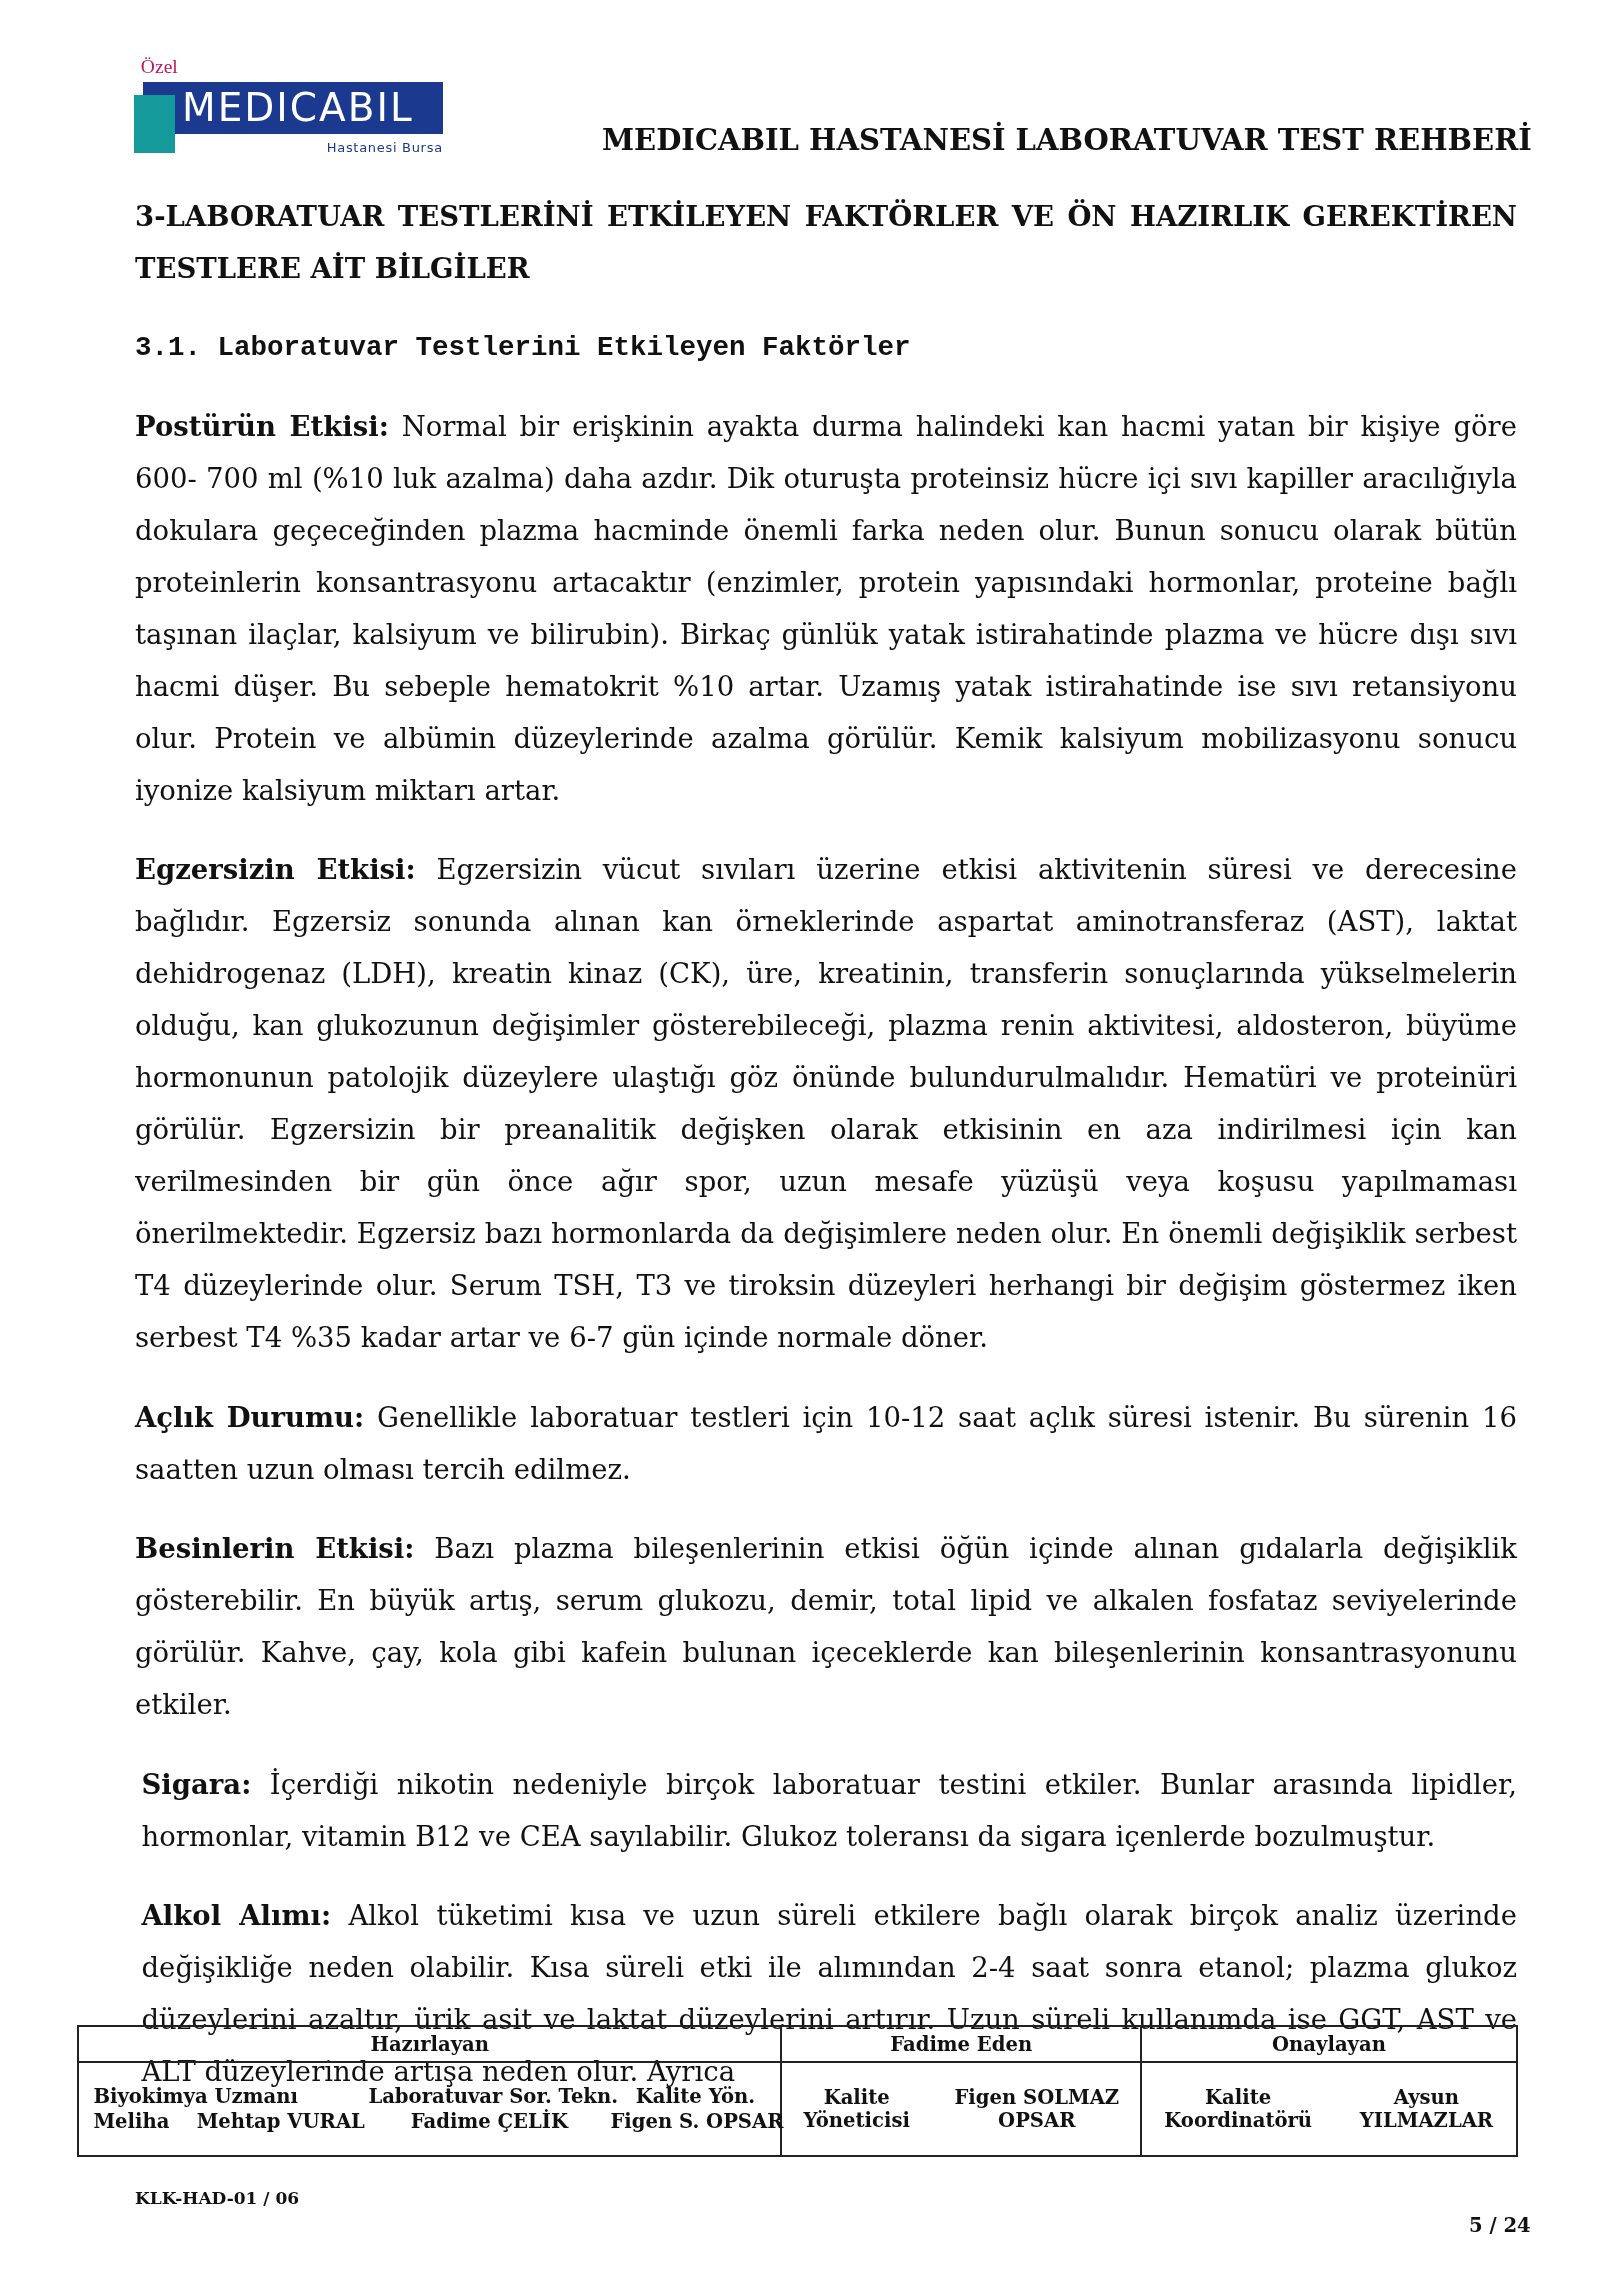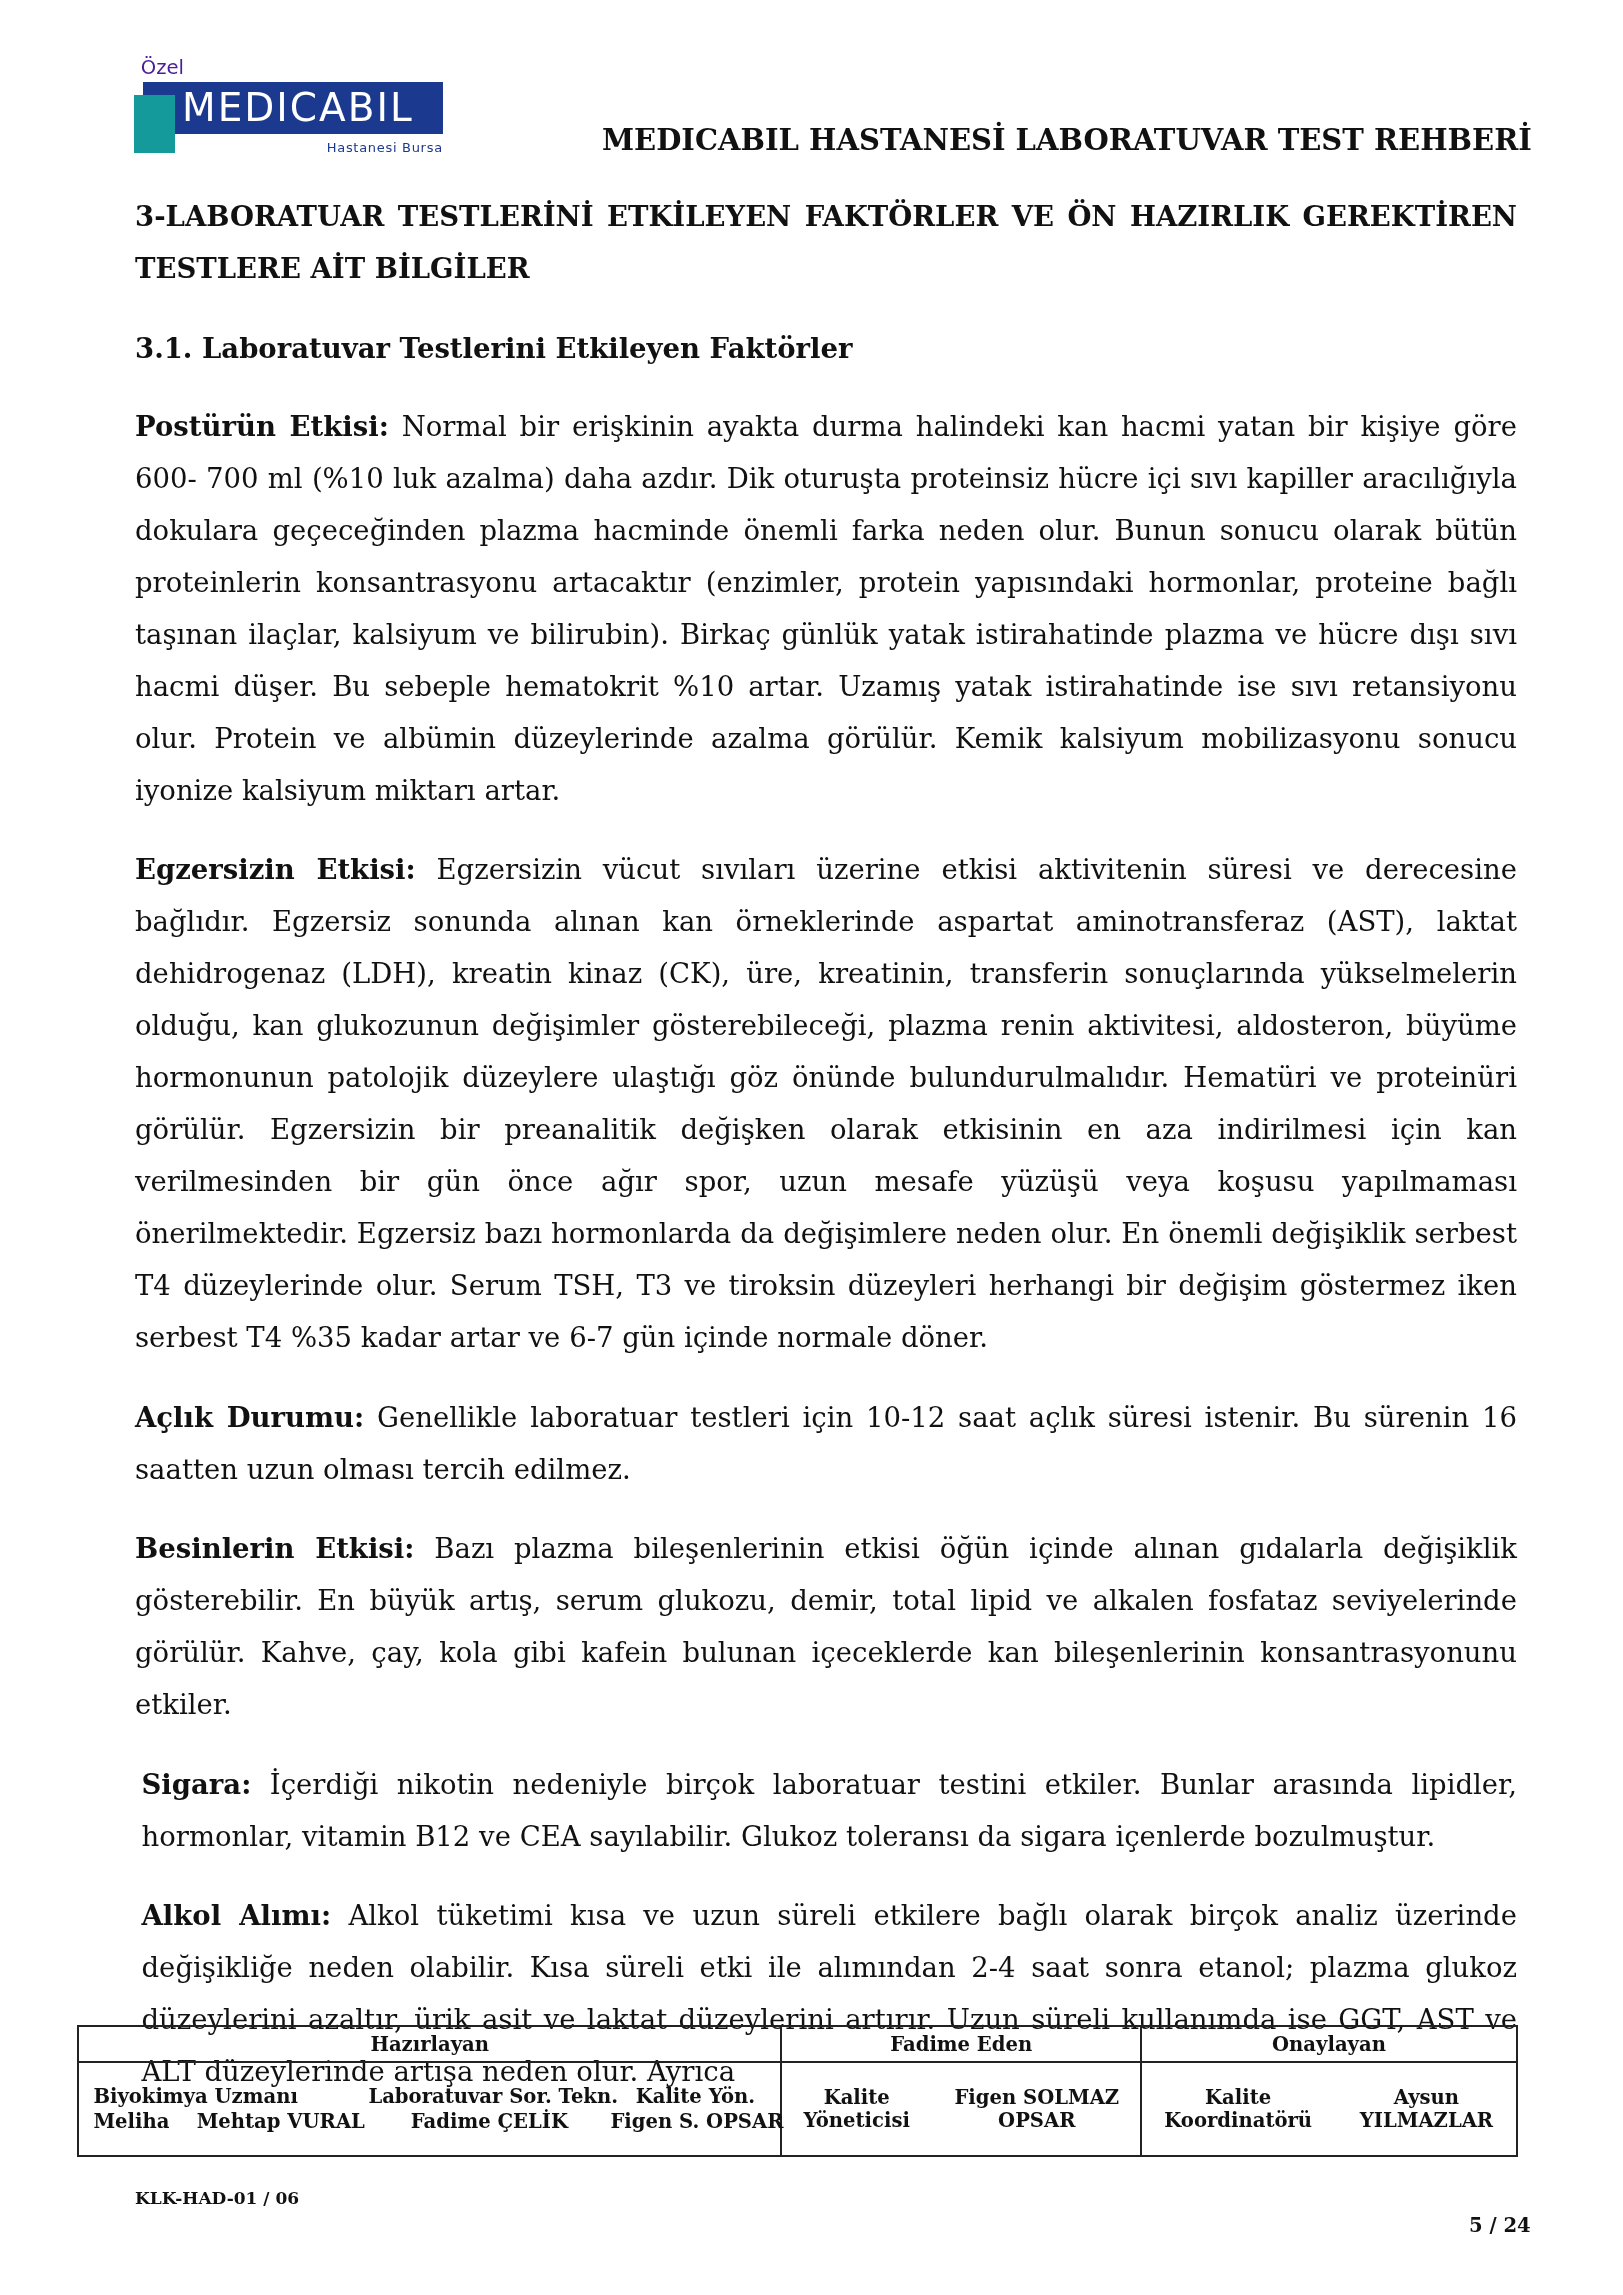--- a/index.html
+++ b/index.html
@@ -16,21 +16,21 @@
                font-size: 39px; color: #ffffff; letter-spacing: 2px; font-weight: normal; }
   .logo-sub { right: 9.2px; top: 84px; font-family: "DejaVu Sans", sans-serif; font-size: 13px; color: #1b3a8f; letter-spacing: 0.7px; }
 
   .doc-title { left: 602px; top: 123px; font-size: 29px; font-weight: bold; letter-spacing: 0px; white-space: nowrap; }
 
   
   .content { left: 135px; top: 190px; width: 1382px; }
   .content p { margin: 0; font-size: 27.5px; line-height: 52px; text-align: justify; }
   .lead { margin-bottom: 27.5px !important; }
   .h1 { font-weight: bold; margin-bottom: 27.5px !important; }
-  .h2 { font-weight: bold; margin-bottom: 26px !important; }
+  .h2 { font-weight: bold; margin-bottom: 26px !important; font-family: Liberation Mono, monospace; }
   .para { margin-bottom: 27.5px !important; }
   .para b { font-weight: bold; }
   .indent { padding-left: 6.5px; }
 
   
   .sig-table { left: 77px; top: 2025px; width: 1441px; border-collapse: collapse; font-size: 19.6px; font-weight: bold; }
   .sig-table td { border: 2px solid #222; text-align: center; vertical-align: middle; padding: 0; }
   .sig-table .hrow td { height: 34px; }
   .sig-table .brow td { height: 92px; }
   .prep-grid { display: grid; grid-template-columns: 275px 242px 170px; text-align: left; padding-left: 14.4px; row-gap: 2.6px; }
@@ -39,21 +39,21 @@
   .c3 { text-align: center; }
   .stack { display: flex; flex-direction: row; align-items: center; gap: 2.6px; }
 
   .doc-code { left: 135px; top: 2188px; font-size: 17px; font-weight: bold; }
   .page-num { left: 1469px; top: 2214px; font-size: 19.6px; font-weight: bold; }
 </style>
 </head>
 <body>
 
 <div class="abs logo">
-  <div class="abs logo-ozel" style="color: #4c1d95;">Özel</div>
+  <div class="abs logo-ozel" style="color: #be185d; font-family: Liberation Serif, serif;">Özel</div>
   <div class="abs logo-band" style="background: rgb(27, 58, 143);"></div>
   <div class="abs logo-teal" style="background: rgb(21, 154, 156);"></div>
   <div class="abs logo-word">MEDICABIL</div>
   <div class="abs logo-sub" style="color: rgb(27, 58, 143);">Hastanesi Bursa</div>
 </div>
 <div class="abs doc-title">MEDICABIL HASTANESİ LABORATUVAR TEST REHBERİ</div>
 
 <div class="abs content">
   <p class="h1">3-LABORATUAR TESTLERİNİ ETKİLEYEN FAKTÖRLER VE ÖN HAZIRLIK GEREKTİREN TESTLERE AİT BİLGİLER</p>
   <p class="h2">3.1. Laboratuvar Testlerini Etkileyen Faktörler</p>

